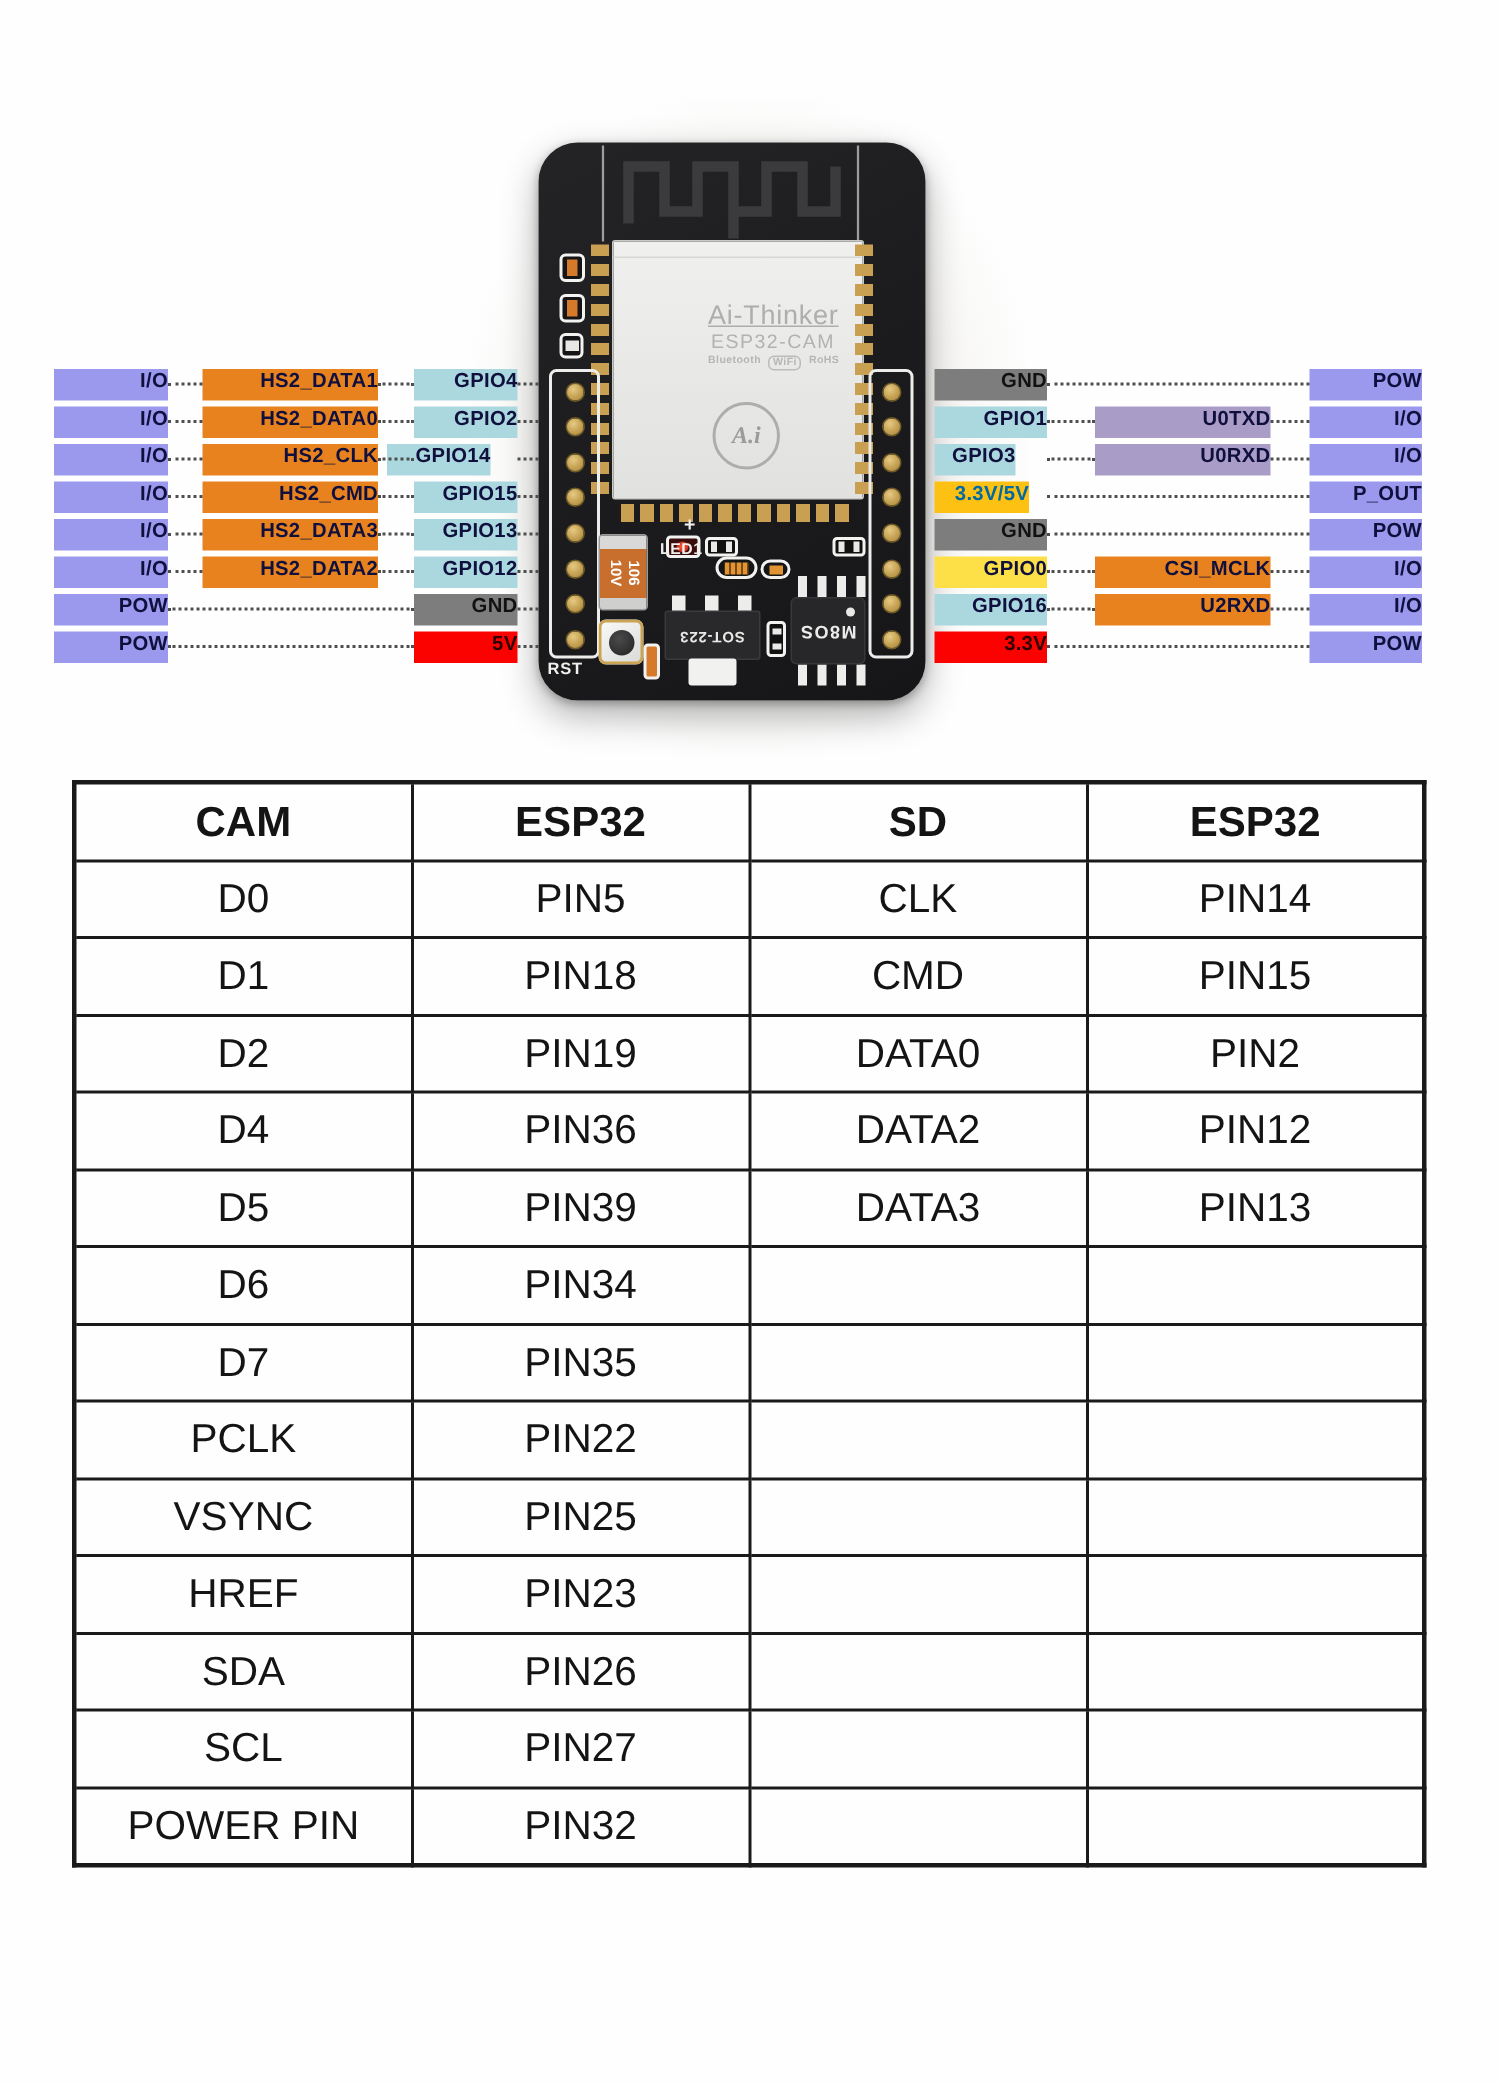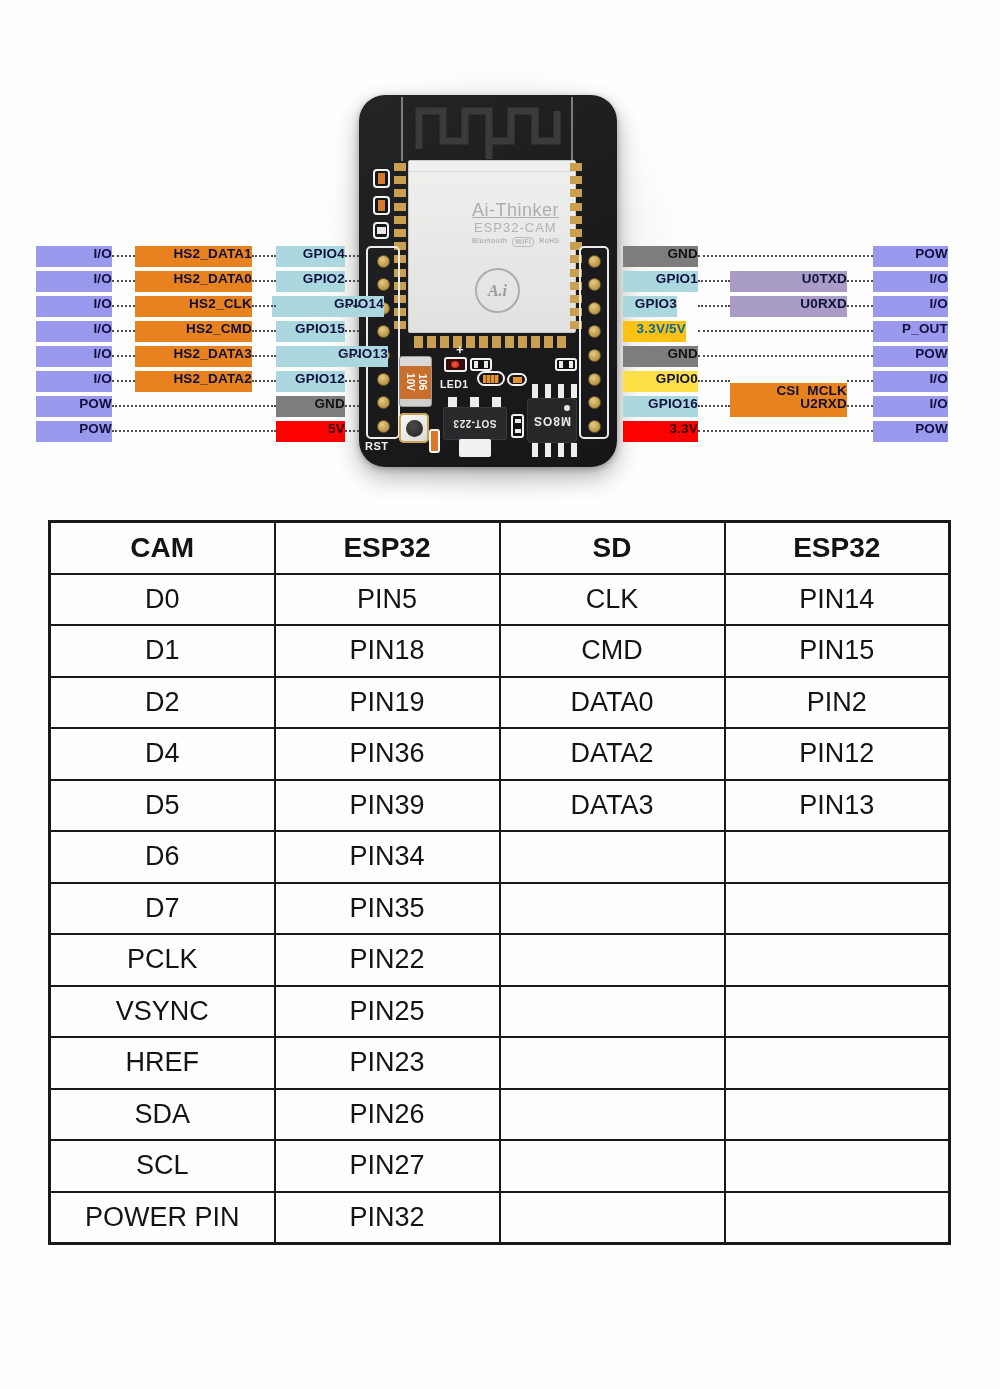--- a/index.html
+++ b/index.html
@@ -41,21 +41,21 @@
     border:1px solid #9a9a98;box-sizing:border-box;}
   .cap .captxt{position:absolute;left:50%;top:50%;width:26px;
     transform:translate(-50%,-50%) rotate(90deg);
     font:bold 10px/1.15 "Liberation Sans",sans-serif;color:#fff;text-align:center;white-space:pre-line;}
 
   .ledbox{position:absolute;left:85px;top:262px;width:23px;height:15px;border:2px solid #f2f2f0;
     border-radius:3px;box-sizing:border-box;background:#3a0d0d;}
   .ledbox::after{content:"";position:absolute;left:5px;top:2px;width:8px;height:7px;border-radius:50%;
     background:radial-gradient(circle,#ff5a3c,#b01f10);}
   .pluslabel{position:absolute;left:97px;top:247px;color:#f0f0ee;font:bold 13px "Liberation Sans",sans-serif;}
-  .led1label{position:absolute;left:81px;top:283px;color:#efefed;font:bold 10.5px "Liberation Sans",sans-serif;letter-spacing:.4px;}
+  .led1label{position:absolute;left:81px;top:265px;color:#efefed;font:bold 10.5px "Liberation Sans",sans-serif;letter-spacing:.4px;}
   .rstlabel{position:absolute;left:6px;top:345px;color:#efefed;font:bold 11px "Liberation Sans",sans-serif;letter-spacing:.5px;}
 
   .chipbox2{position:absolute;border:2px solid #f2f2f0;border-radius:3px;box-sizing:border-box;background:#111;
     display:flex;align-items:center;justify-content:space-between;padding:0 2px;}
   .chipbox2 i{display:block;width:4px;height:7px;background:#e9e9e7;}
 
   .resistor{position:absolute;left:118px;top:276px;width:28px;height:15px;border:2px solid #f2f2f0;border-radius:8px;
     box-sizing:border-box;background:#151517;display:flex;align-items:center;justify-content:center;}
   .resistor b{display:block;width:16px;height:8px;background:repeating-linear-gradient(to right,#e09434 0 3px,#7a4a12 3px 4px);}
   .rescomp2{position:absolute;left:148px;top:278px;width:20px;height:13px;border:2px solid #f2f2f0;border-radius:7px;
@@ -229,33 +229,33 @@
       <div class="dots" style="left: 252px; width: 24px; top: 255px;"></div>
       <div class="dots" style="left: 345px; width: 14px; top: 255px;"></div>
       <div class="pinbox" style="left: 36px; width: 76px; top: 271px; background: rgb(154, 153, 237);">I/O</div>
       <div class="pinbox" style="left: 135px; width: 117px; top: 271px; background: rgb(232, 130, 30);">HS2_DATA0</div>
       <div class="pinbox" style="left: 276px; width: 69px; top: 271px; background: rgb(171, 216, 223);">GPIO2</div>
       <div class="dots" style="left: 112px; width: 23px; top: 280px;"></div>
       <div class="dots" style="left: 252px; width: 24px; top: 280px;"></div>
       <div class="dots" style="left: 345px; width: 14px; top: 280px;"></div>
       <div class="pinbox" style="left: 36px; width: 76px; top: 296px; background: rgb(154, 153, 237);">I/O</div>
       <div class="pinbox" style="left: 135px; width: 117px; top: 296px; background: rgb(232, 130, 30);">HS2_CLK</div>
-      <div class="pinbox" style="left: 272px; width: 69px; top: 296px; background: rgb(171, 216, 223); padding-left: 43px;">GPIO14</div>
+      <div class="pinbox" style="left: 258px; width: 69px; top: 296px; background: rgb(171, 216, 223);">GPIO14</div>
       <div class="dots" style="left: 112px; width: 23px; top: 305px;"></div>
       <div class="dots" style="left: 252px; width: 24px; top: 305px;"></div>
       <div class="dots" style="left: 345px; width: 14px; top: 305px;"></div>
       <div class="pinbox" style="left: 36px; width: 76px; top: 321px; background: rgb(154, 153, 237);">I/O</div>
       <div class="pinbox" style="left: 135px; width: 117px; top: 321px; background: rgb(232, 130, 30);">HS2_CMD</div>
       <div class="pinbox" style="left: 276px; width: 69px; top: 321px; background: rgb(171, 216, 223);">GPIO15</div>
       <div class="dots" style="left: 112px; width: 23px; top: 330px;"></div>
       <div class="dots" style="left: 252px; width: 24px; top: 330px;"></div>
       <div class="dots" style="left: 345px; width: 14px; top: 330px;"></div>
       <div class="pinbox" style="left: 36px; width: 76px; top: 346px; background: rgb(154, 153, 237);">I/O</div>
       <div class="pinbox" style="left: 135px; width: 117px; top: 346px; background: rgb(232, 130, 30);">HS2_DATA3</div>
-      <div class="pinbox" style="left: 276px; width: 69px; top: 346px; background: rgb(171, 216, 223); padding-left: 43px;">GPIO13</div>
+      <div class="pinbox" style="left: 276px; width: 69px; top: 346px; background: rgb(171, 216, 223);">GPIO13</div>
       <div class="dots" style="left: 112px; width: 23px; top: 355px;"></div>
       <div class="dots" style="left: 252px; width: 24px; top: 355px;"></div>
       <div class="dots" style="left: 345px; width: 14px; top: 355px;"></div>
       <div class="pinbox" style="left: 36px; width: 76px; top: 371px; background: rgb(154, 153, 237);">I/O</div>
       <div class="pinbox" style="left: 135px; width: 117px; top: 371px; background: rgb(232, 130, 30);">HS2_DATA2</div>
       <div class="pinbox" style="left: 276px; width: 69px; top: 371px; background: rgb(171, 216, 223);">GPIO12</div>
       <div class="dots" style="left: 112px; width: 23px; top: 380px;"></div>
       <div class="dots" style="left: 252px; width: 24px; top: 380px;"></div>
       <div class="dots" style="left: 345px; width: 14px; top: 380px;"></div>
       <div class="pinbox" style="left: 36px; width: 76px; top: 396px; background: rgb(154, 153, 237);">POW</div>
@@ -279,21 +279,21 @@
       <div class="pinbox" style="left: 873px; width: 75px; top: 296px; background: rgb(154, 153, 237);">I/O</div>
       <div class="dots" style="left: 698px; width: 32px; top: 305px;"></div>
       <div class="dots" style="left: 847px; width: 26px; top: 305px;"></div>
       <div class="pinbox" style="left: 623px; width: 63px; top: 321px; background: rgb(253, 193, 19); color: #0369a1;">3.3V/5V</div>
       <div class="pinbox" style="left: 873px; width: 75px; top: 321px; background: rgb(154, 153, 237);">P_OUT</div>
       <div class="dots" style="left: 698px; width: 175px; top: 330px;"></div>
       <div class="pinbox" style="left: 623px; width: 75px; top: 346px; background: rgb(125, 125, 125); color: rgb(17, 17, 17);">GND</div>
       <div class="pinbox" style="left: 873px; width: 75px; top: 346px; background: rgb(154, 153, 237);">POW</div>
       <div class="dots" style="left: 698px; width: 175px; top: 355px;"></div>
       <div class="pinbox" style="left: 623px; width: 75px; top: 371px; background: #fde047;">GPIO0</div>
-      <div class="pinbox" style="left: 730px; width: 117px; top: 371px; background: rgb(232, 130, 30); margin-top: 12px;">CSI_MCLK</div>
+      <div class="pinbox" style="left: 730px; width: 117px; top: 371px; background: rgb(232, 130, 30);">CSI_MCLK</div>
       <div class="pinbox" style="left: 873px; width: 75px; top: 371px; background: rgb(154, 153, 237);">I/O</div>
       <div class="dots" style="left: 698px; width: 32px; top: 380px;"></div>
       <div class="dots" style="left: 847px; width: 26px; top: 380px;"></div>
       <div class="pinbox" style="left: 623px; width: 75px; top: 396px; background: rgb(171, 216, 223);">GPIO16</div>
       <div class="pinbox" style="left: 730px; width: 117px; top: 396px; background: rgb(232, 130, 30);">U2RXD</div>
       <div class="pinbox" style="left: 873px; width: 75px; top: 396px; background: rgb(154, 153, 237);">I/O</div>
       <div class="dots" style="left: 698px; width: 32px; top: 405px;"></div>
       <div class="dots" style="left: 847px; width: 26px; top: 405px;"></div>
       <div class="pinbox" style="left: 623px; width: 75px; top: 421px; background: rgb(251, 1, 0); color: rgb(46, 0, 0);">3.3V</div>
       <div class="pinbox" style="left: 873px; width: 75px; top: 421px; background: rgb(154, 153, 237);">POW</div>

